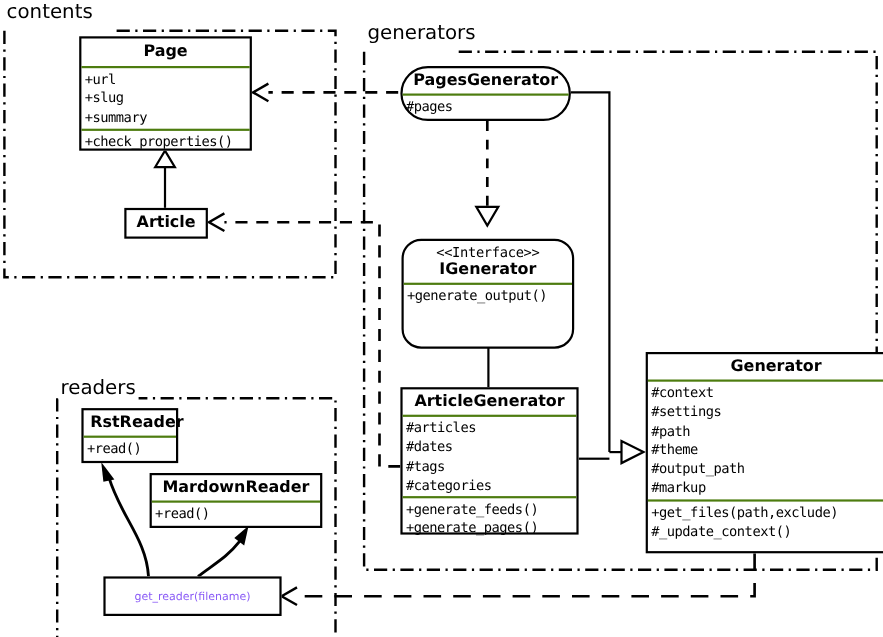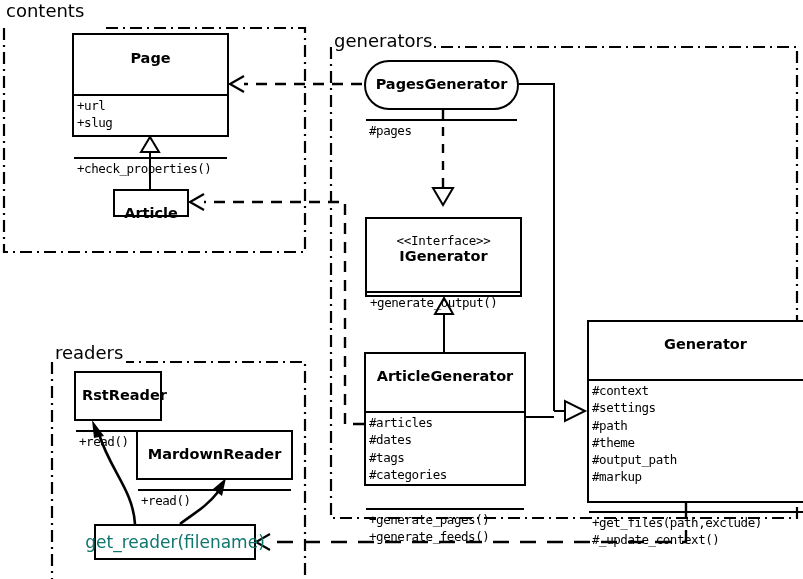--- a/index.html
+++ b/index.html
@@ -5,39 +5,39 @@
   html,body{margin:0;padding:0;background:#ffffff;}
   body{font-family:"DejaVu Sans",sans-serif;}
   #canvas{position:relative;width:803px;height:579px;background:#ffffff;overflow:hidden;}
   svg.layer{position:absolute;left:0;top:0;width:803px;height:579px;pointer-events:none;}
 
   
   .uml{position:absolute;border:2px solid #000;background:#fff;box-sizing:border-box;}
   .uml .name{
     font-weight:bold;font-size:14.5px;text-align:center;
     padding:4px 6px 5px 6px;line-height:1.12;
-    font-family:"DejaVu Sans",sans-serif;color:#000;margin-top:11px;
+    font-family:"DejaVu Sans",sans-serif;color:#000;
   }
   .uml .stereo{
     display:block;font-weight:normal;font-size:12.5px;
     font-family:"DejaVu Sans Mono",monospace;letter-spacing:-0.3px;
   }
-  .uml .sep{border-top:2px solid #000000;margin-top:23px;}
+  .uml .sep{border-top:2px solid #4d7c0f;}
   .uml .compartment{
     padding:1px 0 2px 3px;
     font-family:"DejaVu Sans Mono",monospace;
     font-size:12.5px;line-height:1.38;color:#000;letter-spacing:-0.45px;
   }
   .uml .compartment div{white-space:nowrap;}
 
   
   .fnbox{
     position:absolute;border:2px solid #000;background:#fff;box-sizing:border-box;
     display:flex;align-items:center;justify-content:center;
-    font-family:"DejaVu Sans",sans-serif;font-size:17px;color:#0f766e;
+    font-family:"DejaVu Sans",sans-serif;font-size:10px;color:#8b5cf6;
   }
   .pkg-label{
     position:absolute;font-family:"DejaVu Sans",sans-serif;
     font-size:18px;color:#000;background:#fff;padding:0 2px;white-space:nowrap;
   }
 </style>
 </head>
 <body>
 
 <div id="canvas">
@@ -115,66 +115,67 @@
       <path d="M92,420 L104,436 L94,438 z" fill="#000"></path>
     </g>
 
     <g>
       <path d="M180,524 C196,512 207,506 218,492" fill="none" stroke="#000" stroke-width="2.6"></path>
       <path d="M226,478 L222,496 L213,489 z" fill="#000"></path>
     </g>
   </svg>
 
   <div class="pkg-label" style="left:4px;top:0px;">contents</div>
-  <div class="pkg-label" style="left:332px;top:30px;">generators</div>
+  <div class="pkg-label" style="left:332px;top:19px;">generators</div>
   <div class="pkg-label" style="left:53px;top:342px;">readers</div>
 
   <div class="uml" style="left:72px;top:33px;width:157px;height:104px;">
     <div class="name">Page</div>
     <div class="compartment sep">
       <div>+url</div>
       <div>+slug</div>
+      <div>+summary</div>
     </div>
     <div class="compartment sep">
       <div>+check_properties()</div>
     </div>
   </div>
 
   <div class="uml" style="left:113px;top:189px;width:76px;height:28px;">
     <div class="name" style="padding-top:3px;">Article</div>
   </div>
 
   <div class="uml" style="left:364px;top:60px;width:155px;height:50px;border-radius:25px;">
     <div class="name" style="padding-top:3px;padding-bottom:4px;">PagesGenerator</div>
     <div class="compartment sep">
       <div>#pages</div>
     </div>
   </div>
 
-  <div class="uml" style="left:365px;top:217px;width:157px;height:80px;">
+  <div class="uml" style="left:365px;top:217px;width:157px;height:100px;border-radius:18px;">
     <div class="name" style="padding-top:4px;padding-bottom:4px;">
       <span class="stereo">&lt;&lt;Interface&gt;&gt;</span>
       <span>IGenerator</span>
     </div>
     <div class="compartment sep">
       <div>+generate_output()</div>
     </div>
   </div>
 
   <div class="uml" style="left:364px;top:352px;width:162px;height:134px;">
     <div class="name" style="padding-top:3px;padding-bottom:4px;border-radius:10px;">ArticleGenerator</div>
     <div class="compartment sep">
       <div>#articles</div>
       <div>#dates</div>
       <div>#tags</div>
       <div>#categories</div>
     </div>
     <div class="compartment sep">
+      <div>+generate_feeds()</div>
       <div>+generate_pages()</div>
-      <div>+generate_feeds()</div>
     </div>
   </div>
 
   <div class="uml" style="left:587px;top:320px;width:237px;height:183px;">
     <div class="name" style="padding-top:3px;padding-bottom:4px;">Generator</div>
     <div class="compartment sep">
       <div>#context</div>
       <div>#settings</div>
       <div>#path</div>
       <div>#theme</div>

